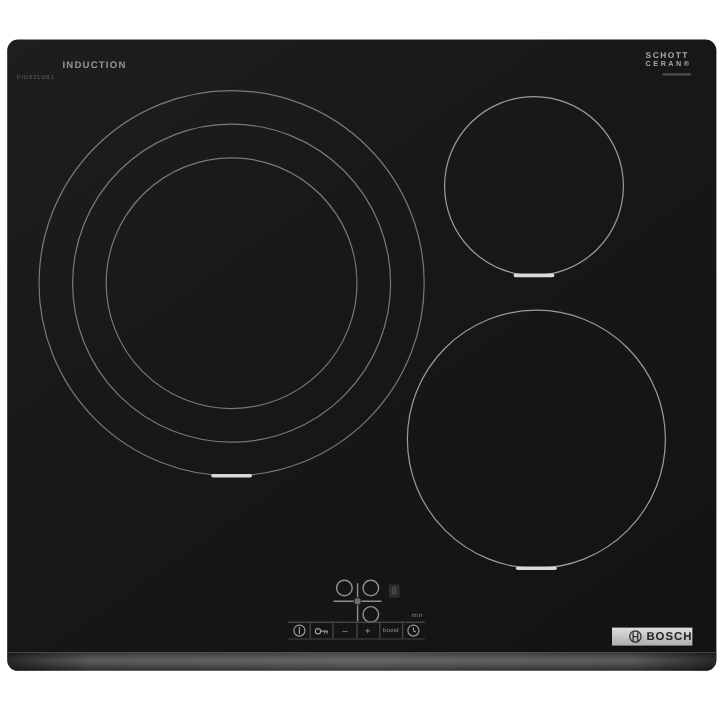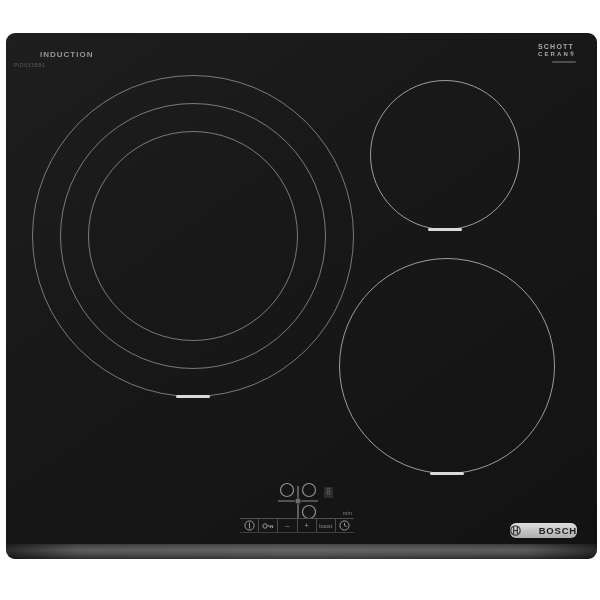--- a/index.html
+++ b/index.html
@@ -16,21 +16,21 @@
     position:absolute;left:6px;top:544px;width:591px;height:15px;
     background:linear-gradient(180deg,#3c3c3c 0%,#5d5d5d 40%,#4a4a4a 70%,#2b2b2b 100%);
     border-radius:0 0 9px 9px;
   }
   .front-edge::after{
     content:"";position:absolute;inset:0;border-radius:0 0 9px 9px;
     background:linear-gradient(90deg,rgba(0,0,0,.55) 0%,rgba(0,0,0,0) 12%,rgba(255,255,255,.06) 50%,rgba(0,0,0,0) 88%,rgba(0,0,0,.55) 100%);
   }
   
   .induction-label{
-    position:absolute;left:8px;top:17px;font-size:8px;letter-spacing:1px;
+    position:absolute;left:20px;top:17px;font-size:8px;letter-spacing:1px;
     color:#969696;font-weight:bold;padding-left:26px;
   }
   .model-label{
     position:absolute;left:8px;top:29px;font-size:5px;letter-spacing:.6px;color:#5e5e5e;
   }
   
   .schott{position:absolute;right:19px;top:10px;text-align:left;width:40px;}
   .schott .l1{font-size:7px;font-weight:bold;letter-spacing:1.2px;color:#aaaaaa;line-height:8px;}
   .schott .l2{font-size:6px;font-weight:bold;letter-spacing:2.1px;color:#aaaaaa;line-height:7px;}
   .schott .tagbar{margin-top:3px;margin-left:14px;width:24px;height:2px;background:#4d4d4d;border-radius:1px;}
@@ -65,21 +65,21 @@
     border-right:1px solid #4a4a4a;color:#9a9a9a;
   }
   .key:last-child{border-right:none;}
   .key .sign{font-size:8px;line-height:8px;color:#9a9a9a;}
   .key .word{font-size:5px;letter-spacing:.2px;color:#949494;}
   .min-label{position:absolute;left:337px;top:477px;font-size:5px;color:#8a8a8a;letter-spacing:.3px;}
   
   .bosch-plate{
     position:absolute;left:504px;top:490px;width:67px;height:15px;
     background:linear-gradient(180deg,#dedede 0%,#c2c2c2 55%,#aeaeae 100%);
-    border-radius:6px;display:flex;align-items:center;justify-content:space-between;gap:4px;
+    border-radius:0;display:flex;align-items:center;justify-content:flex-end;gap:4px;
     box-shadow:0 0 1px rgba(0,0,0,.6);
   }
   .bosch-word{font-size:9.5px;font-weight:bold;letter-spacing:.8px;color:#222222;}
   svg{display:block;}
 </style>
 </head>
 <body>
 
 <div>
 

